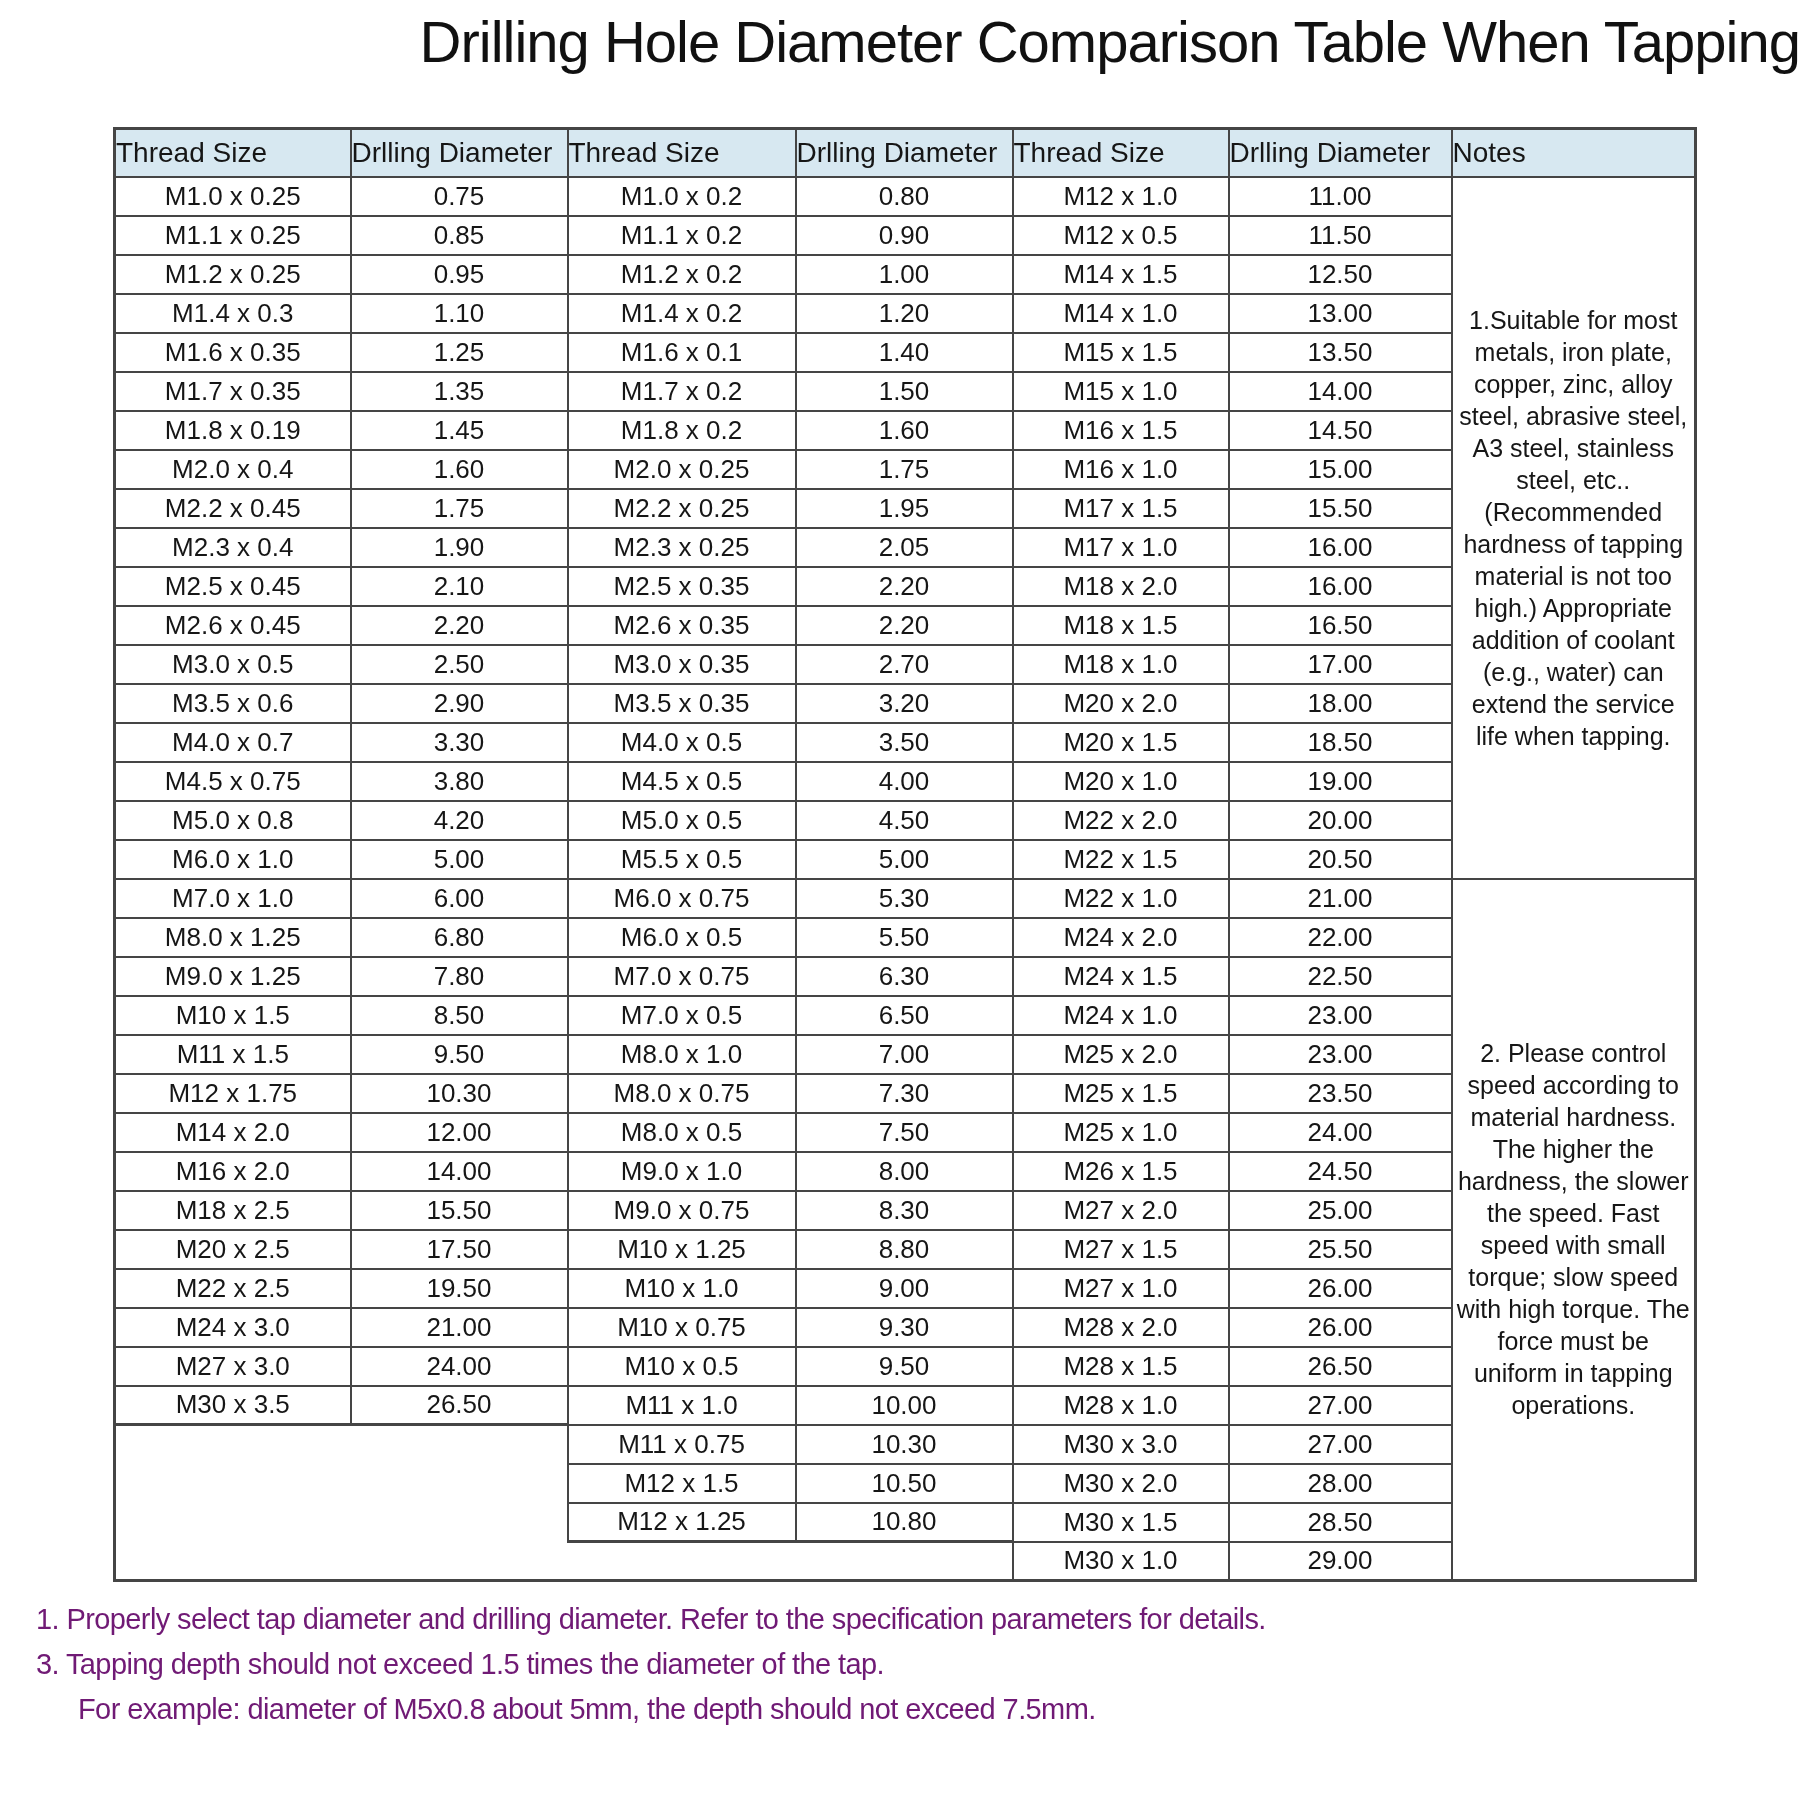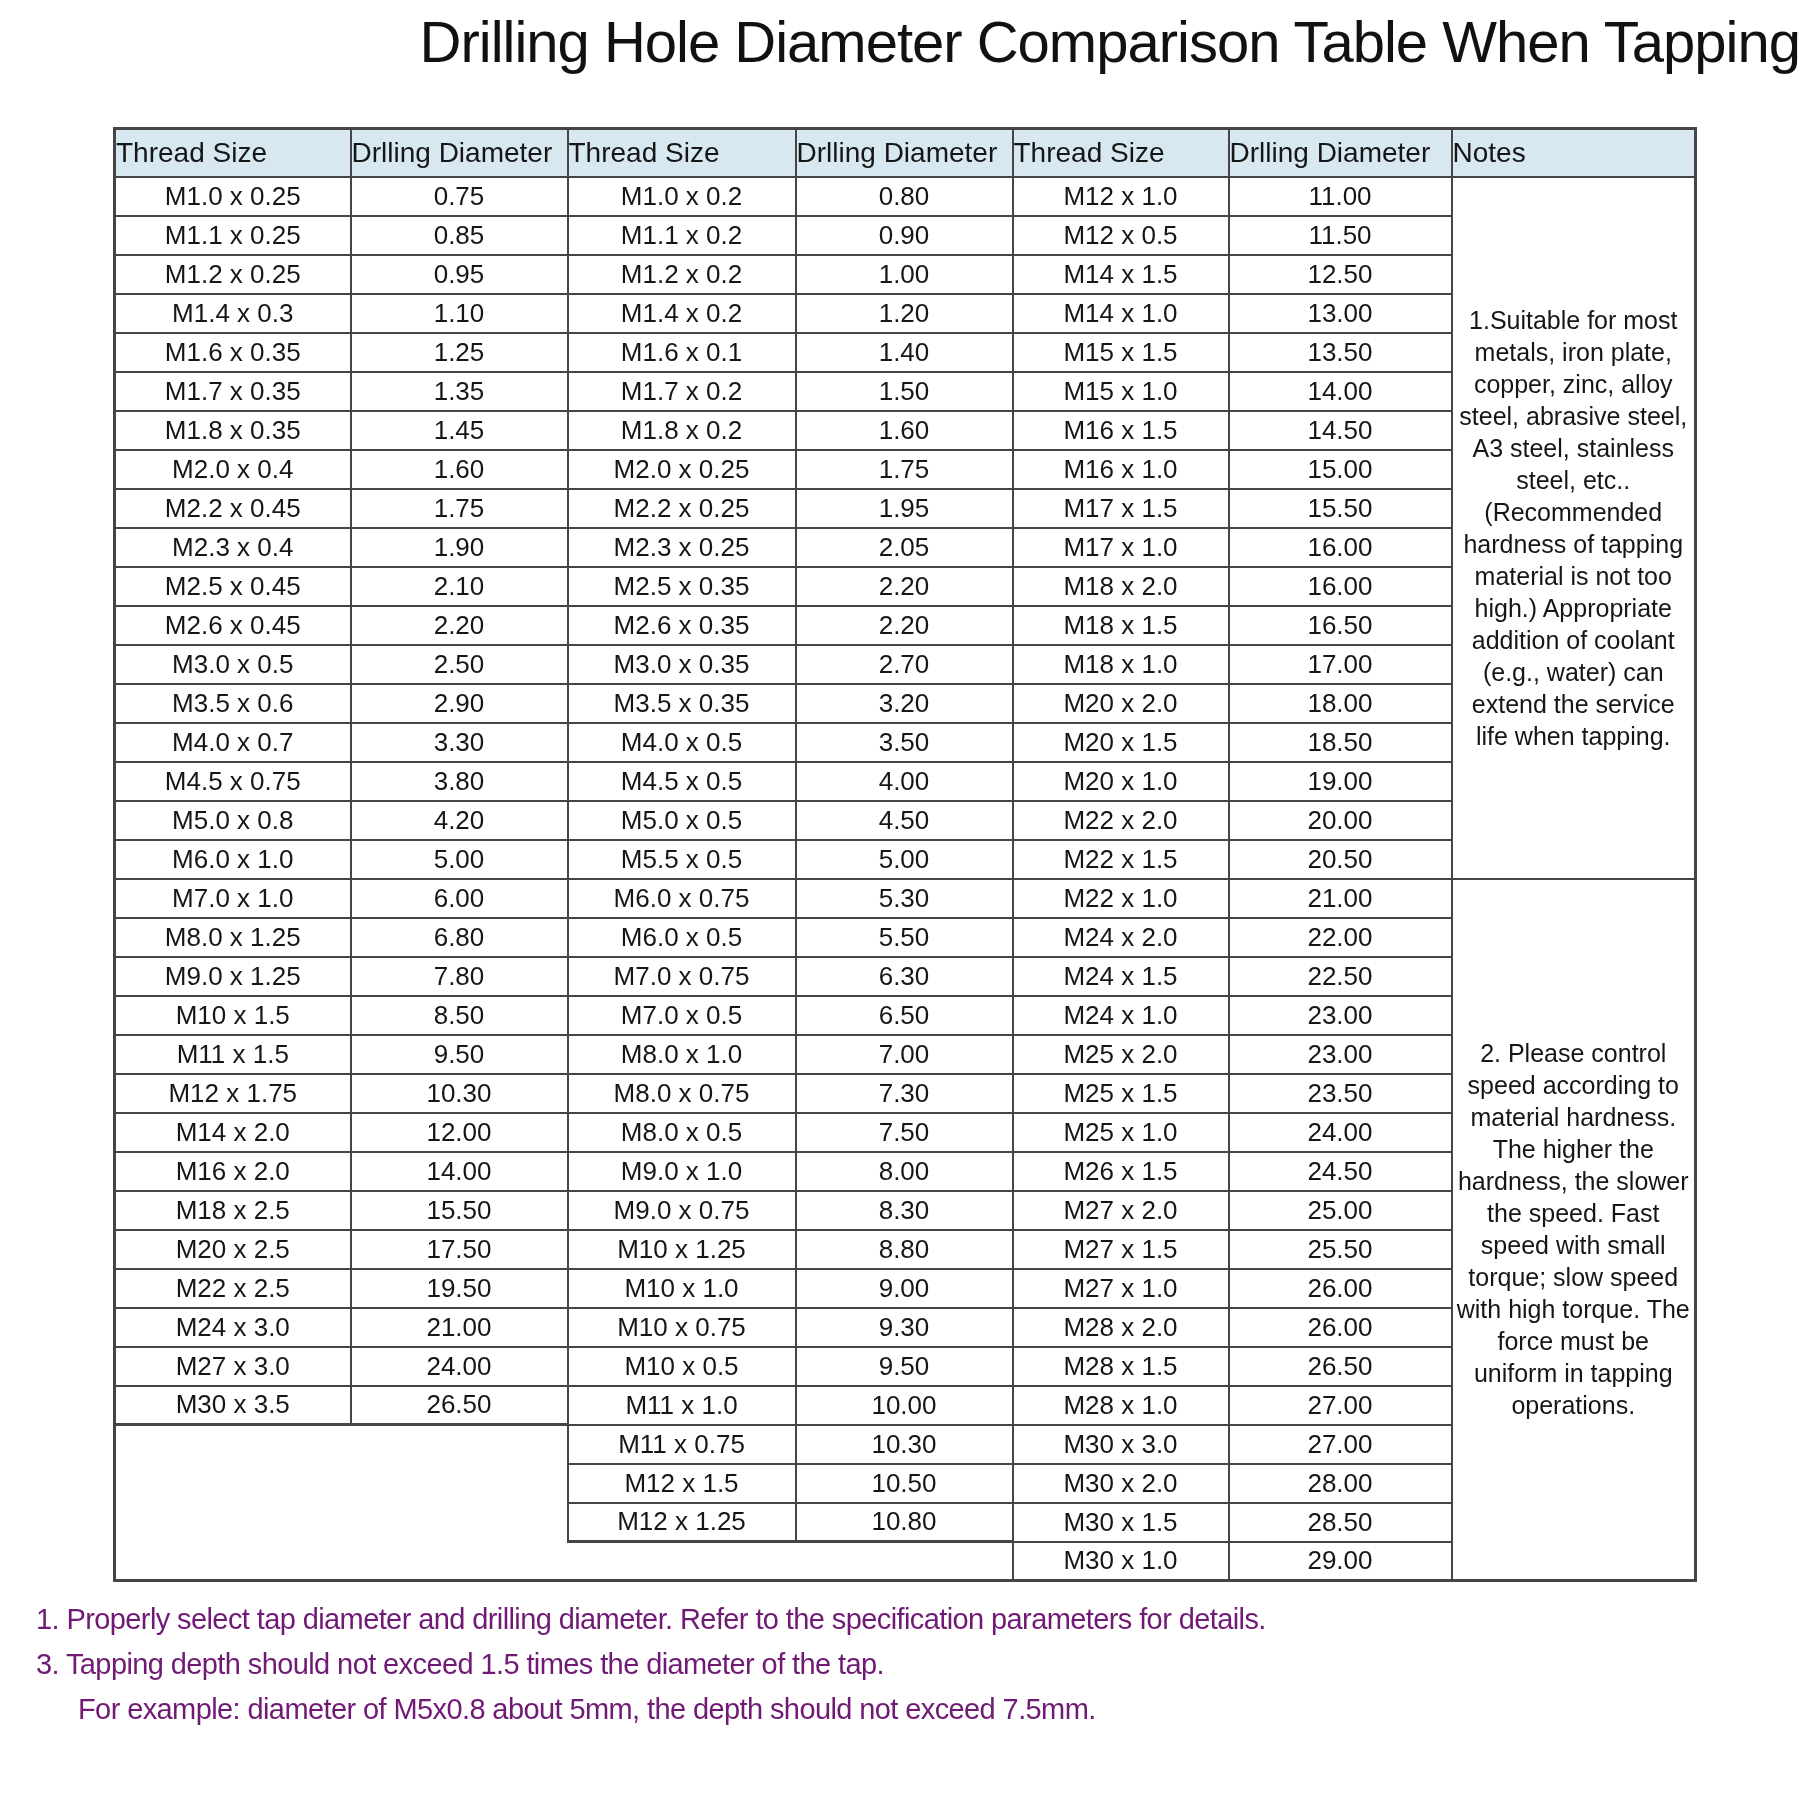--- a/index.html
+++ b/index.html
@@ -149,21 +149,21 @@
         </tr>
         <tr>
           <td class="ts">M1.7 x 0.35</td>
           <td class="dd">1.35</td>
           <td class="ts">M1.7 x 0.2</td>
           <td class="dd">1.50</td>
           <td class="ts">M15 x 1.0</td>
           <td class="dd">14.00</td>
         </tr>
         <tr>
-          <td class="ts">M1.8 x 0.35</td>
+          <td class="ts">M1.8 x 0.19</td>
           <td class="dd">1.45</td>
           <td class="ts">M1.8 x 0.2</td>
           <td class="dd">1.60</td>
           <td class="ts">M16 x 1.5</td>
           <td class="dd">14.50</td>
         </tr>
         <tr>
           <td class="ts">M2.0 x 0.4</td>
           <td class="dd">1.60</td>
           <td class="ts">M2.0 x 0.25</td>

